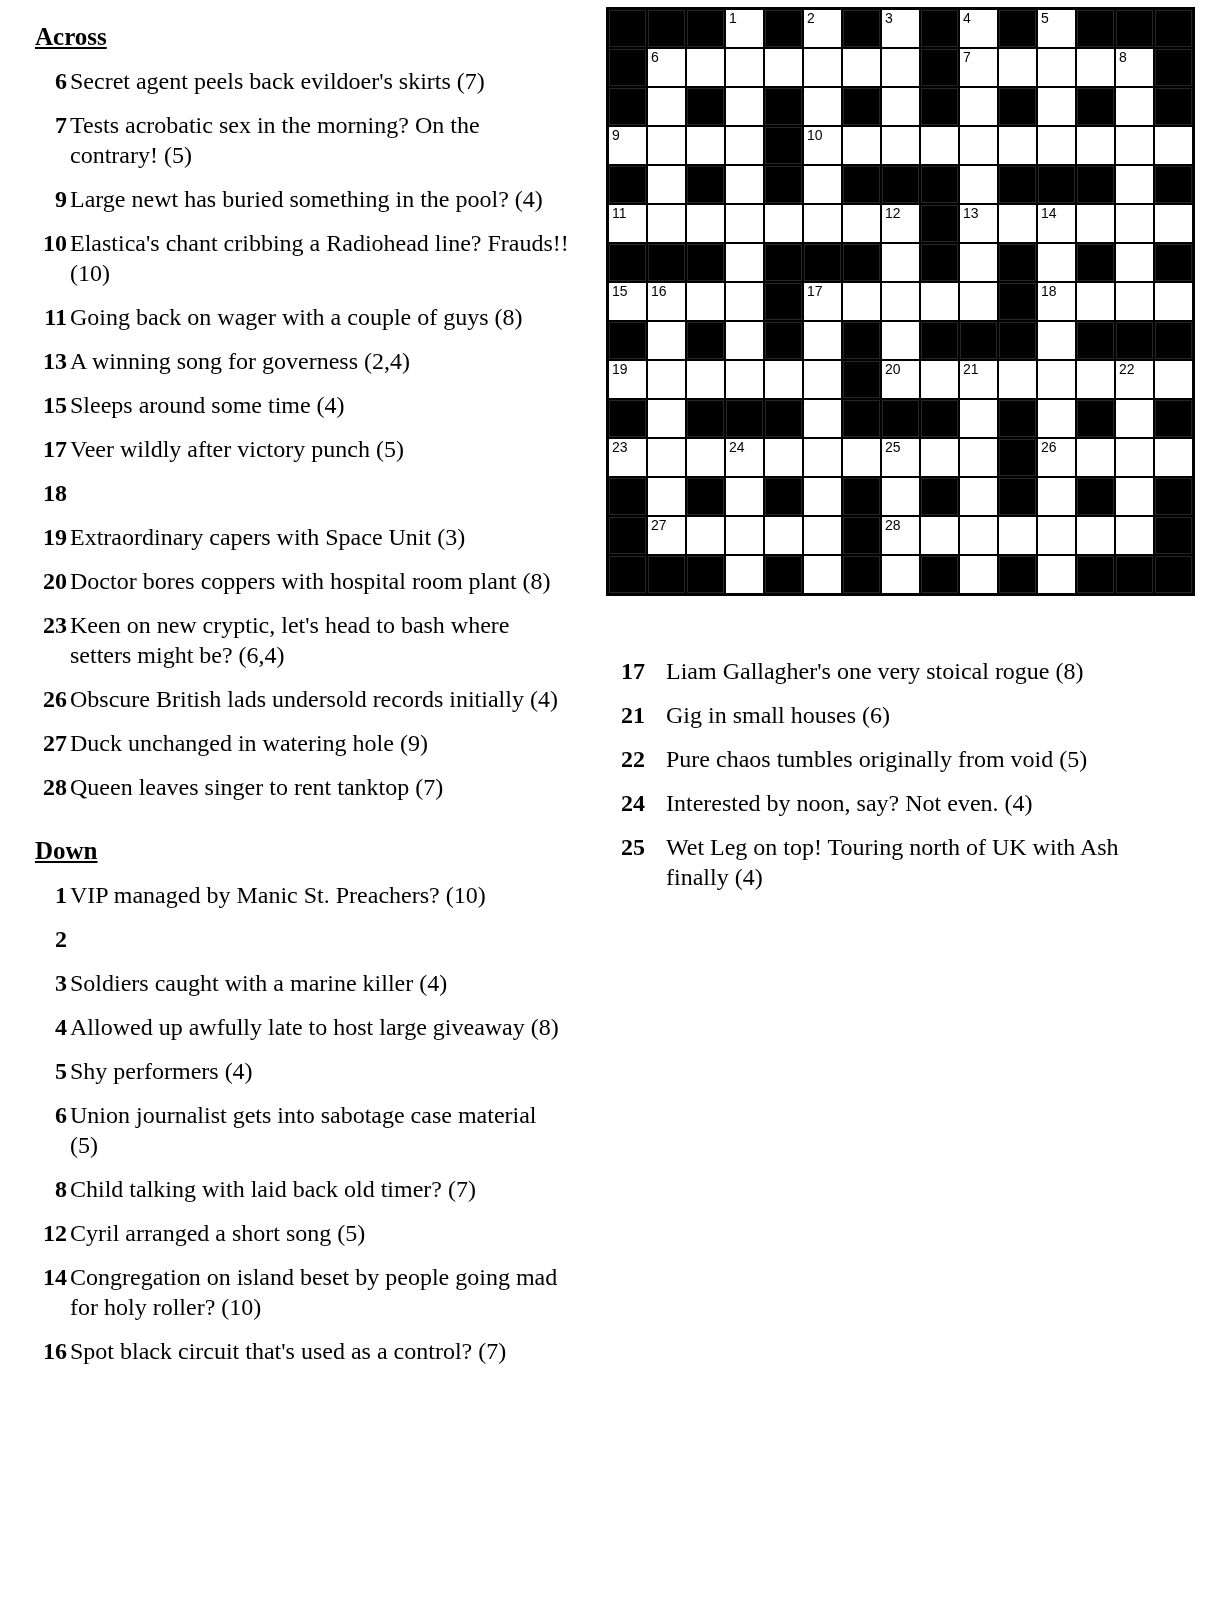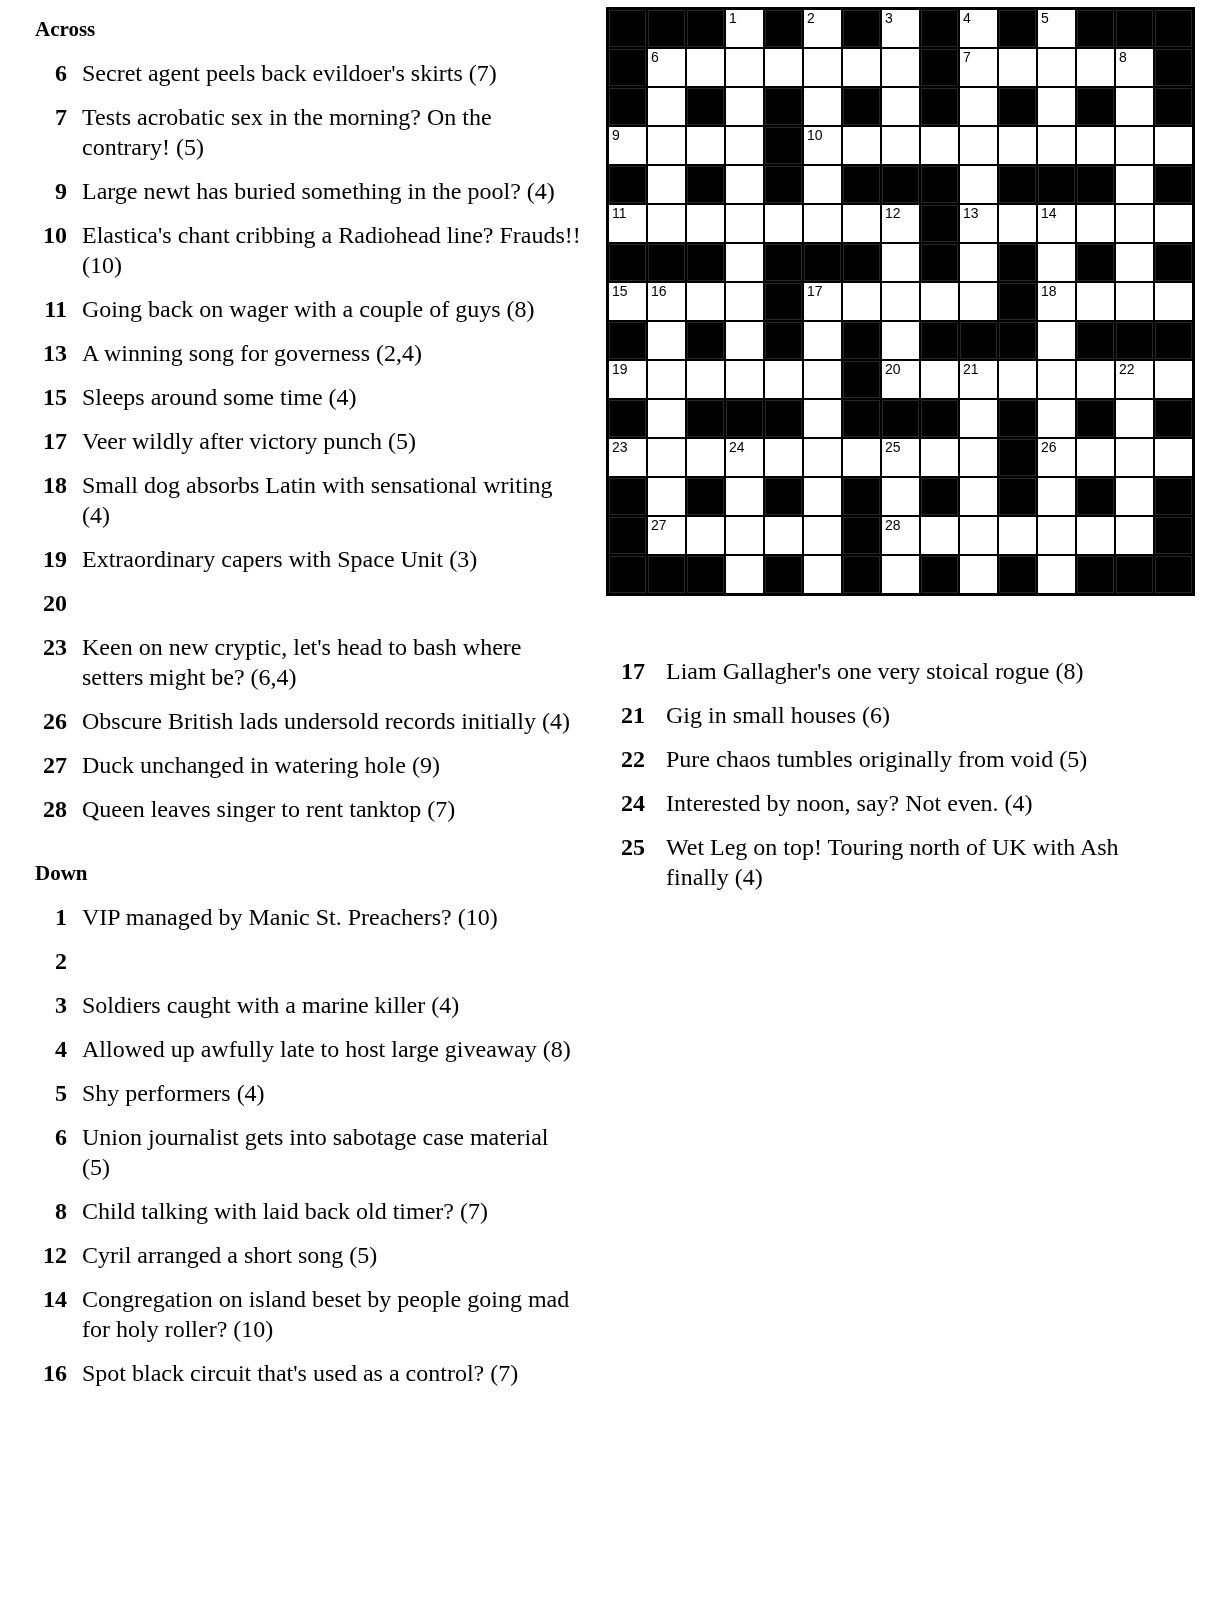--- a/index.html
+++ b/index.html
@@ -10,31 +10,32 @@
     overflow: hidden;
     font-family: "Liberation Serif", serif;
     color: #000000;
   }
 
   
   .col-left {
     position: absolute; left: 25px; top: 14px; width: 560px;
   }
   .section-heading {
-    font-size: 21px; font-weight: bold; line-height: 30px;
-    margin: 0 0 14px 10px;
+    font-size: 25px; font-weight: bold; line-height: 30px;
+    margin: 8px 0 14px 10px;
+    text-decoration: underline;
   }
   .heading-down { margin-top: 34px; }
   .clue { display: flex; margin-bottom: 14px; }
   .clue .cnum {
     flex: none; width: 42px; text-align: right;
     font-weight: bold; font-size: 24px; line-height: 30px;
   }
   .clue .ctext {
-    margin-left: 15px; width: 500px;
+    margin-left: 3px; width: 500px;
     font-size: 24px; line-height: 30px;
   }
 
   .col-right {
     position: absolute; left: 600px; top: 656px; width: 585px;
   }
   .col-right .cnum { width: 45px; }
   .col-right .ctext { margin-left: 21px; width: 467px; }
 
   
@@ -91,28 +92,28 @@
       <div class="clue">
         <span class="cnum">15</span>
         <span class="ctext">Sleeps around some time (4)</span>
       </div>
       <div class="clue">
         <span class="cnum">17</span>
         <span class="ctext">Veer wildly after victory punch (5)</span>
       </div>
       <div class="clue">
         <span class="cnum">18</span>
-        <span class="ctext">Small dog absorbs Latin with sensational writing (4)</span>
       </div>
       <div class="clue">
         <span class="cnum">19</span>
         <span class="ctext">Extraordinary capers with Space Unit (3)</span>
       </div>
       <div class="clue">
         <span class="cnum">20</span>
+        <span class="ctext">Doctor bores coppers with hospital room plant (8)</span>
       </div>
       <div class="clue">
         <span class="cnum">23</span>
         <span class="ctext">Keen on new cryptic, let's head to bash where setters might be? (6,4)</span>
       </div>
       <div class="clue">
         <span class="cnum">26</span>
         <span class="ctext">Obscure British lads undersold records initially (4)</span>
       </div>
       <div class="clue">

